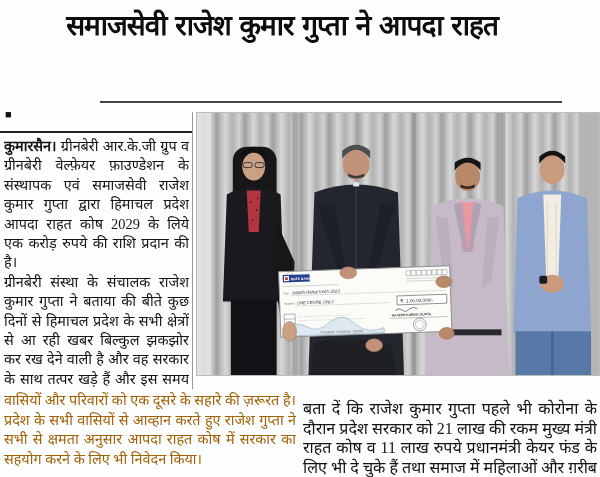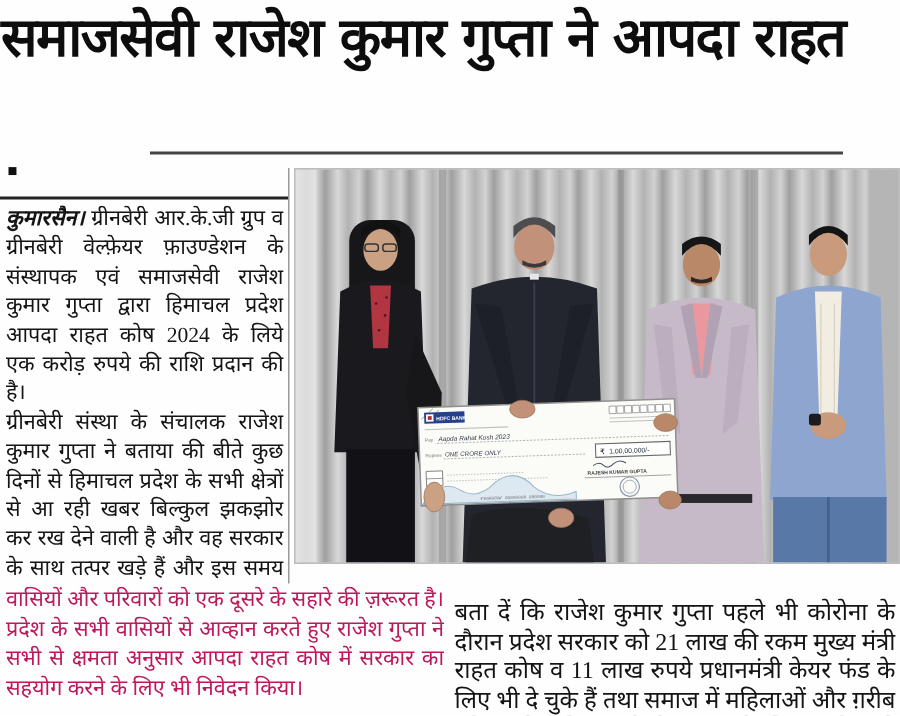--- a/index.html
+++ b/index.html
@@ -2,39 +2,39 @@
 <html><head>
 <meta charset="utf-8">
 <style>
   html,body{margin:0;padding:0;background:#ffffff;}
   #clip{position:relative;width:600px;height:477px;background:#fefefe;overflow:hidden;
         font-family:"Liberation Serif","DejaVu Serif",serif;color:#171717;}
 
   
   .headline{position:absolute;top:2px;left:0;width:564px;text-align:center;
             font-family:"DejaVu Sans","Liberation Sans",sans-serif;
-            font-weight:800;font-size:36px;line-height:47px;color:#0d0d0d;
+            font-weight:800;font-size:28px;line-height:47px;color:#0d0d0d;
             letter-spacing:-1px;}
   .headline-rule{position:absolute;top:101px;left:100px;width:462px;height:2px;background:#444;}
 
   
   .byline{position:absolute;top:109px;left:5px;width:184px;display:flex;align-items:center;gap:10px;
           font-weight:bold;font-size:15px;color:#101010;}
   .byline .bullet{font-size:11px;line-height:11px;}
   .byline-rule{position:absolute;top:131px;left:0px;width:192px;height:2px;background:#222;}
 
   
   .leftcol{position:absolute;top:137px;left:4px;width:185px;height:252px;
            font-size:14.4px;line-height:19.4px;text-align:justify;overflow:hidden;color:#141414;}
   .leftcol p{margin:0;}
-  .dateline{font-weight:bold;font-style:italic;}
+  .dateline{font-weight:bold;}
   .vrule{position:absolute;top:112px;left:192px;width:1px;height:277px;background:#9a9a9a;}
 
   .bottom-left{position:absolute;top:391px;left:4px;width:292px;height:84px;
-               font-size:14.4px;line-height:19.6px;text-align:justify;overflow:hidden;color:#be185d;}
+               font-size:14.4px;line-height:19.6px;text-align:justify;overflow:hidden;color:#a16207;}
   .bottom-right{position:absolute;top:377px;left:303px;width:294px;height:98px;
                 font-size:16px;line-height:19.6px;text-align:justify;overflow:hidden;color:#141414;margin-top:22px;}
 
   
   .photo{position:absolute;top:112px;left:196px;width:404px;height:264px;
          border:1px solid #bcbcbc;box-sizing:border-box;background:#c8c8c8;}
   .photo svg{display:block;width:100%;height:100%;}
 </style>
 </head>
 <body>
@@ -45,21 +45,21 @@
     <div>समाजसेवी राजेश कुमार गुप्ता ने आपदा राहत</div>
   </div>
   <div class="headline-rule"></div>
 
   <div class="byline">
     <span class="bullet">■</span>
   </div>
   <div class="byline-rule"></div>
 
   <div class="leftcol">
-    <p><span class="dateline">कुमारसैन।</span><span> ग्रीनबेरी आर.के.जी ग्रुप व ग्रीनबेरी वेल्फ़ेयर फ़ाउण्डेशन के संस्थापक एवं समाजसेवी राजेश कुमार गुप्ता द्वारा हिमाचल प्रदेश आपदा राहत कोष 2024 के लिये एक करोड़ रुपये की राशि प्रदान की है।</span></p>
+    <p><span class="dateline">कुमारसैन।</span><span> ग्रीनबेरी आर.के.जी ग्रुप व ग्रीनबेरी वेल्फ़ेयर फ़ाउण्डेशन के संस्थापक एवं समाजसेवी राजेश कुमार गुप्ता द्वारा हिमाचल प्रदेश आपदा राहत कोष 2029 के लिये एक करोड़ रुपये की राशि प्रदान की है।</span></p>
     <p>ग्रीनबेरी संस्था के संचालक राजेश कुमार गुप्ता ने बताया की बीते कुछ दिनों से हिमाचल प्रदेश के सभी क्षेत्रों से आ रही खबर बिल्कुल झकझोर कर रख देने वाली है और वह सरकार के साथ तत्पर खड़े हैं और इस समय हिमाचल के सभी</p>
   </div>
   <div class="vrule"></div>
 
   <div class="photo">
     <svg viewBox="0 0 404 264" preserveAspectRatio="none">
       <defs>
         <linearGradient id="curtain" x1="0" y1="0" x2="0.07" y2="0" spreadMethod="repeat">
           <stop offset="0" stop-color="#d8d8d8"></stop>
           <stop offset="0.25" stop-color="#b2b2b2"></stop>

